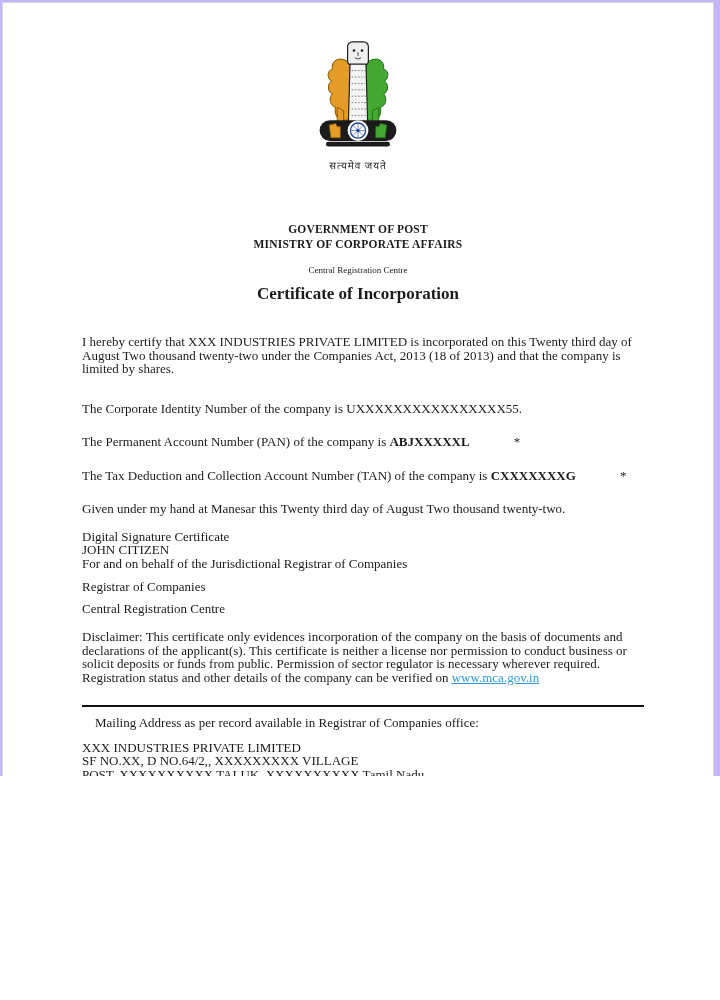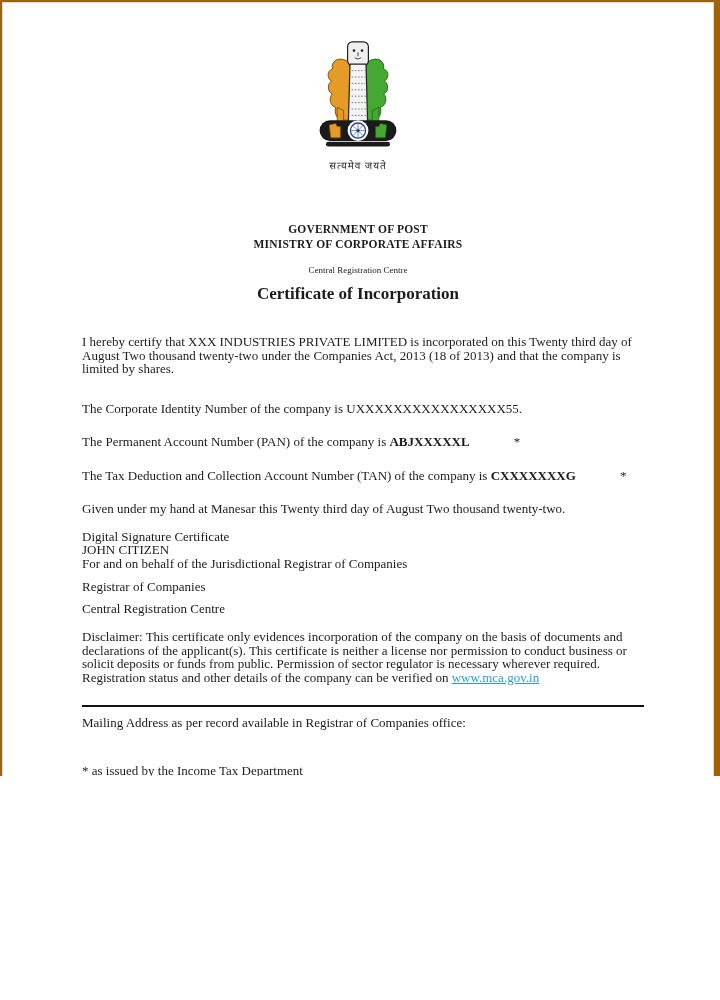--- a/index.html
+++ b/index.html
@@ -1,16 +1,16 @@
 <!DOCTYPE html>
 <html><head>
 <meta charset="utf-8">
 <style>
   html,body{margin:0;padding:0;}
-  .canvas{position:relative;width:720px;height:776px;background:#a16207;overflow:hidden;
+  .canvas{position:relative;width:720px;height:776px;background:#c4b5fd;overflow:hidden;
           font-family:"Liberation Serif","DejaVu Serif",serif;color:#1b1b1b;}
   .page{position:absolute;left:2px;top:2px;width:712px;height:982px;background:#ffffff;
         border:1px solid #d8dadc;box-sizing:border-box;}
   .content{padding:0 69px 0 79px;}
   
   .emblem{width:120px;margin:34px auto 0;text-align:center;}
   .motto{font-size:10px;color:#222;margin-top:1px;letter-spacing:1px;}
   
   .hdr{text-align:center;margin-top:50px;}
   .gov{font-size:11.5px;font-weight:bold;line-height:15px;letter-spacing:.2px;}
@@ -24,21 +24,21 @@
   .mt22{margin-top:26px;}
   .gap{display:inline-block;width:44px;}
   .sig{text-align:left;}
   .sig1{margin-top:14px;}
   .behalf{}
   .reg{margin-top:10px;}
   .crc2{margin-top:8px;}
   .disc{margin-top:15px;}
   .link{color:#2e9bd6;text-decoration:underline;cursor:pointer;}
   .rule{border-top:2px solid #111;margin-top:21px;}
-  .mailhead{margin-top:9px;}
+  .mailhead{margin-top:9px;margin-left:13px;}
   .addr{margin-top:11px;}
   .foot{margin-top:34px;}
   
   .seal{position:absolute;right:86px;top:794px;width:52px;height:52px;}
   
   .logo{position:absolute;right:6px;bottom:8px;font-family:Liberation Sans, sans-serif;
         font-size:52px;font-weight:bold;letter-spacing:-1.5px;line-height:1;}
   .logo .l1{color:#2fbe96;}
   .logo .l2{color:#2b3a4e;font-style:italic;}
 </style>
@@ -108,20 +108,26 @@
         <p class="reg">Registrar of Companies</p>
         <p class="crc2">Central Registration Centre</p>
       </div>
 
       <p class="disc"><span>Disclaimer: This certificate only evidences incorporation of the company on the basis of documents and declarations of the applicant(s). This certificate is neither a license nor permission to conduct business or solicit deposits or funds from public. Permission of sector regulator is necessary wherever required. Registration status and other details of the company can be verified on </span><a class="link">www.mca.gov.in</a></p>
 
       <div class="rule"></div>
 
       <p class="mailhead">Mailing Address as per record available in Registrar of Companies office:</p>
 
+      <div class="addr">
+        <p>XXX INDUSTRIES PRIVATE LIMITED</p>
+        <p>SF NO.XX, D NO.64/2,, XXXXXXXXX VILLAGE</p>
+        <p>POST, XXXXXXXXXX TALUK, XXXXXXXXXX Tamil Nadu,</p>
+        <p>India, 600XX1.</p>
+      </div>
 
       <p class="foot">* as issued by the Income Tax Department</p>
     </div>
 
     <div class="seal">
       <svg viewBox="0 0 52 52" width="52" height="52">
         <circle cx="26" cy="26" r="24" fill="#fdf6f6" stroke="#d98b8b" stroke-width="1.5"></circle>
         <circle cx="26" cy="26" r="19" fill="none" stroke="#cc7070" stroke-width="1" stroke-dasharray="1.5 1.9"></circle>
         <path d="M26 13 c-2 3.5 -5.5 3 -5.5 7 l0 3 -2 1.2 1.2 9.2 c0.3 2 2.6 3 6.3 3 s6 -1 6.3 -3 l1.2 -9.2 -2 -1.2 0 -3 c0 -4 -3.5 -3.5 -5.5 -7 z" fill="#c01825"></path>
         <rect x="17.5" y="37.5" width="17" height="2.6" rx="1.3" fill="#c01825"></rect>

